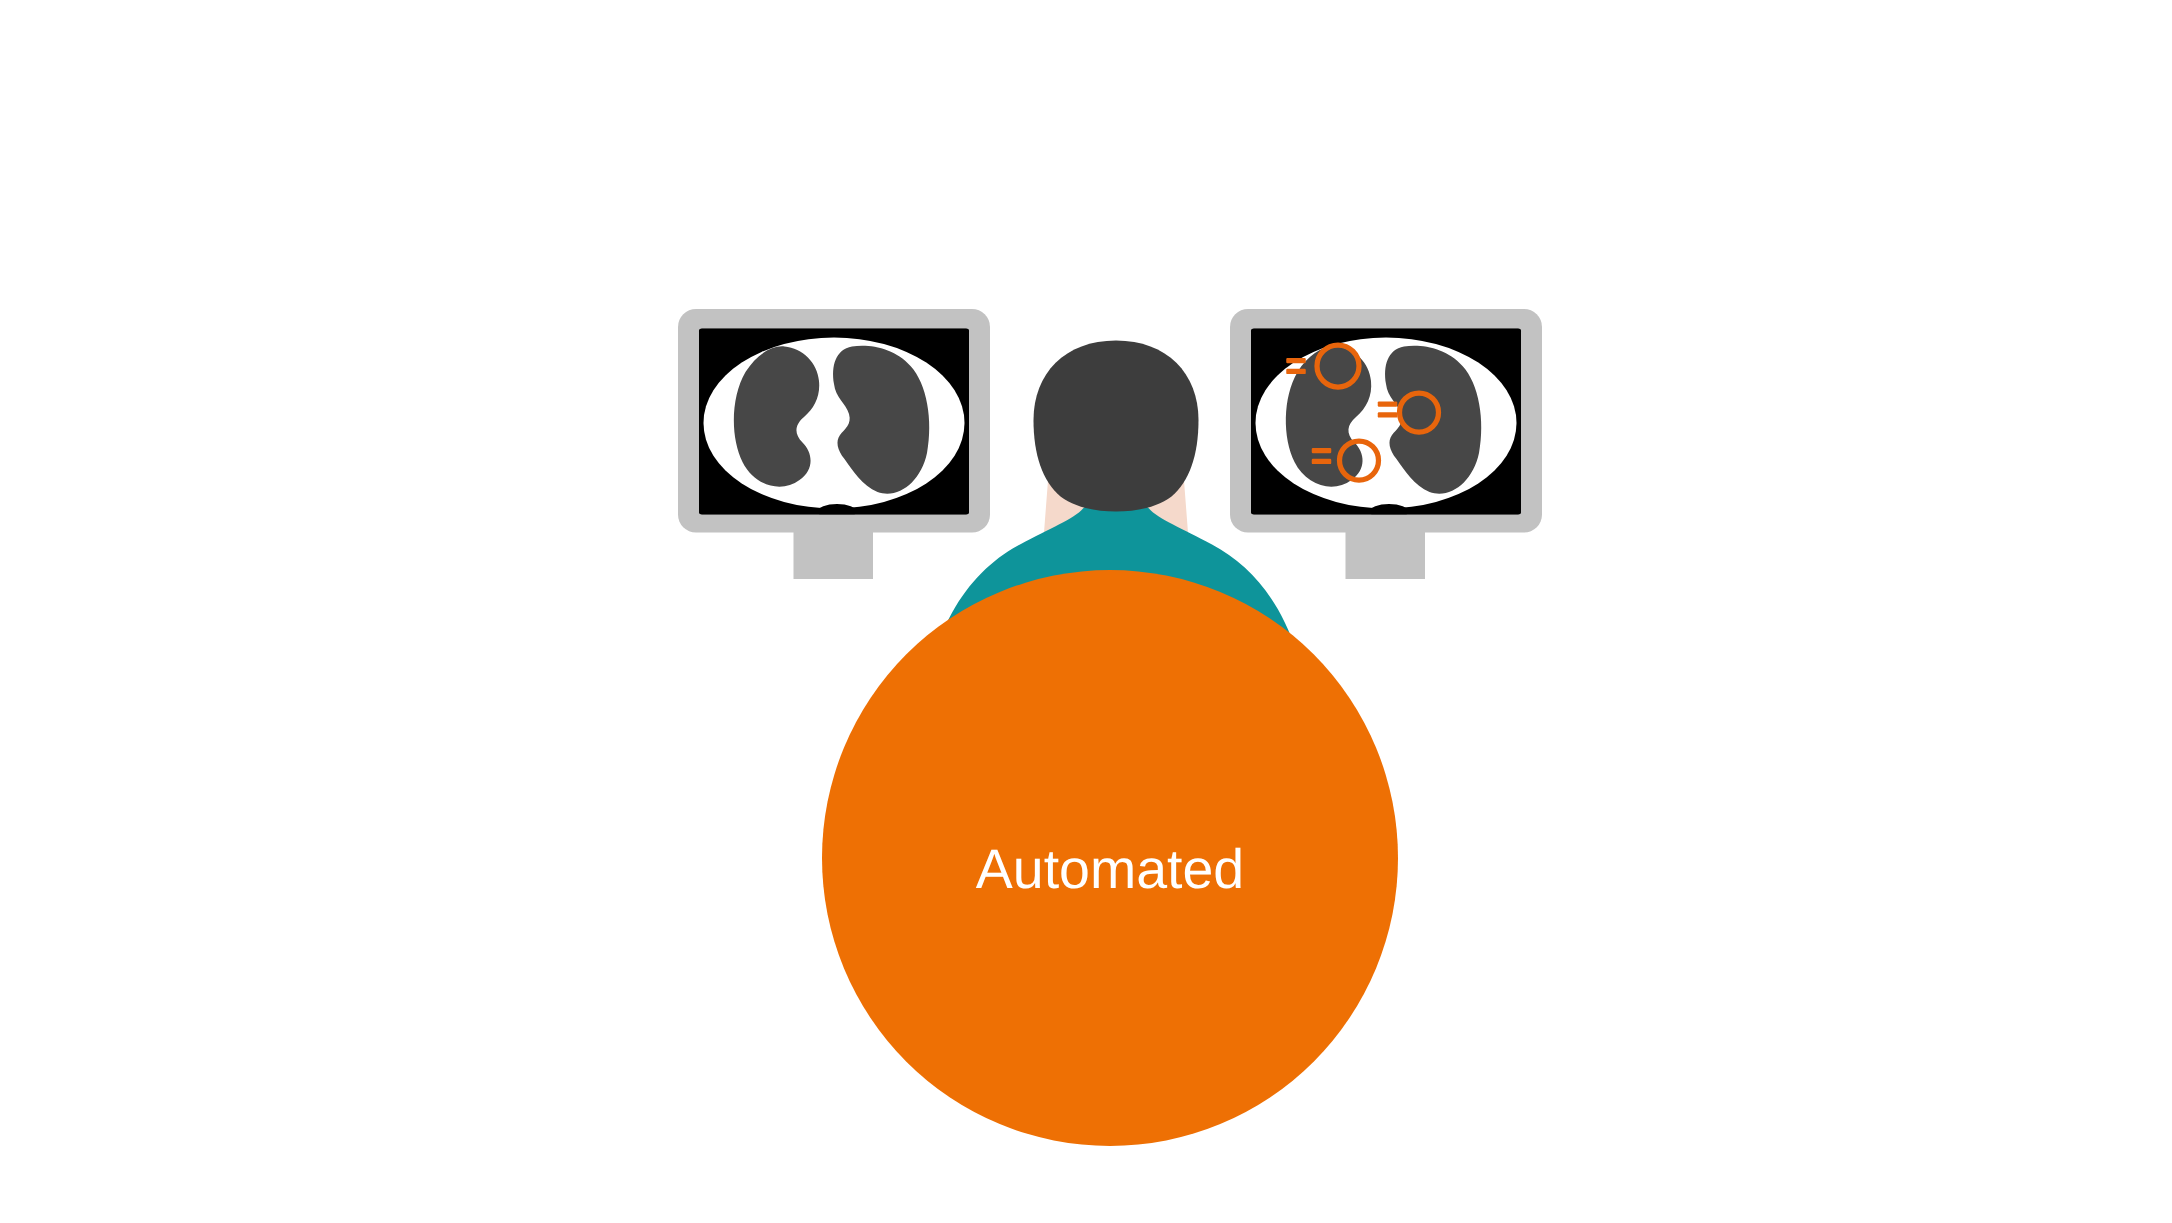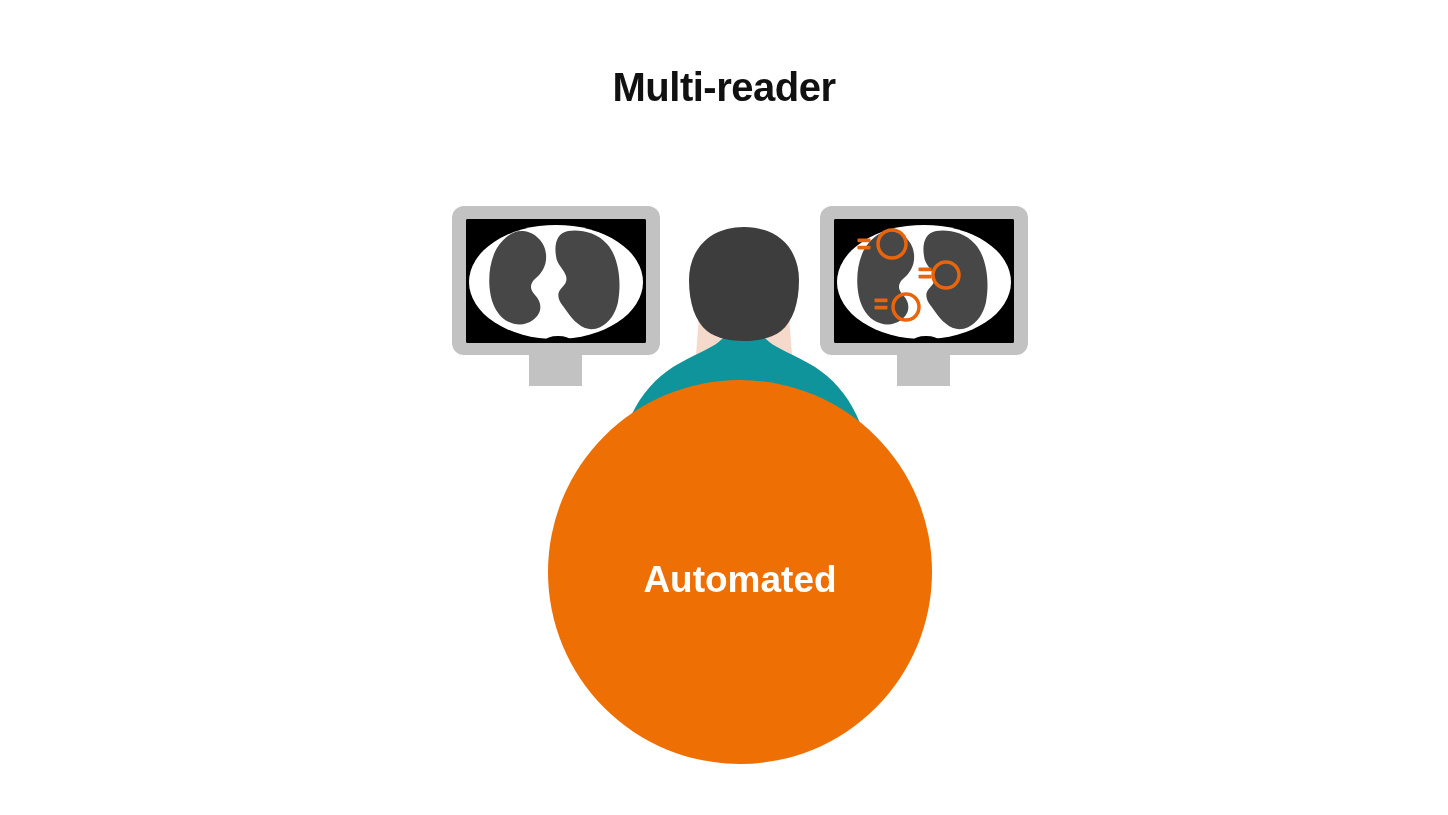--- a/index.html
+++ b/index.html
@@ -76,30 +76,29 @@
     background: var(--c-accent_orange, #ee7004);
     display: flex;
     align-items: center;
     justify-content: center;
   }
   .result-label {
     padding-top: 16px;
     text-align: center;
     font-size: 37px;
     line-height: 46px;
-    font-weight: bold;
+    font-weight: normal;
     color: var(--c-text_white, #ffffff);
   }
 </style>
 </head>
 <body>
 
 <div class="canvas">
 
-  <div class="title">Multi-reader</div>
 
   <div class="monitor monitor-left">
     <div class="screen">
       <svg viewBox="0 0 180 124">
         <g id="ct-base">
           <rect x="0" y="0" width="180" height="124" fill="#000000"></rect>
           <ellipse class="chest" cx="90" cy="63" rx="87" ry="57"></ellipse>
           <ellipse cx="92" cy="122" rx="13" ry="5" fill="#000000"></ellipse>
           <path class="lung" d="M 57,12 C 69,13 79,23 80,35 C 81,45 77,53 70,59 C 64,64 63,70 69,76 C 76,83 77,94 67,101 C 55,110 37,105 29,89 C 21,73 21,46 31,29 C 38,18 48,11 57,12 Z"></path>
           <path class="lung" d="M 102,12 C 91,14 88,25 90,37 C 91,46 98,50 100,57 C 102,64 97,67 94,71 C 91,75 92,81 97,87 C 102,94 109,105 119,109 C 133,114 148,102 152,83 C 156,61 152,37 141,25 C 131,13 113,10 102,12 Z"></path>

